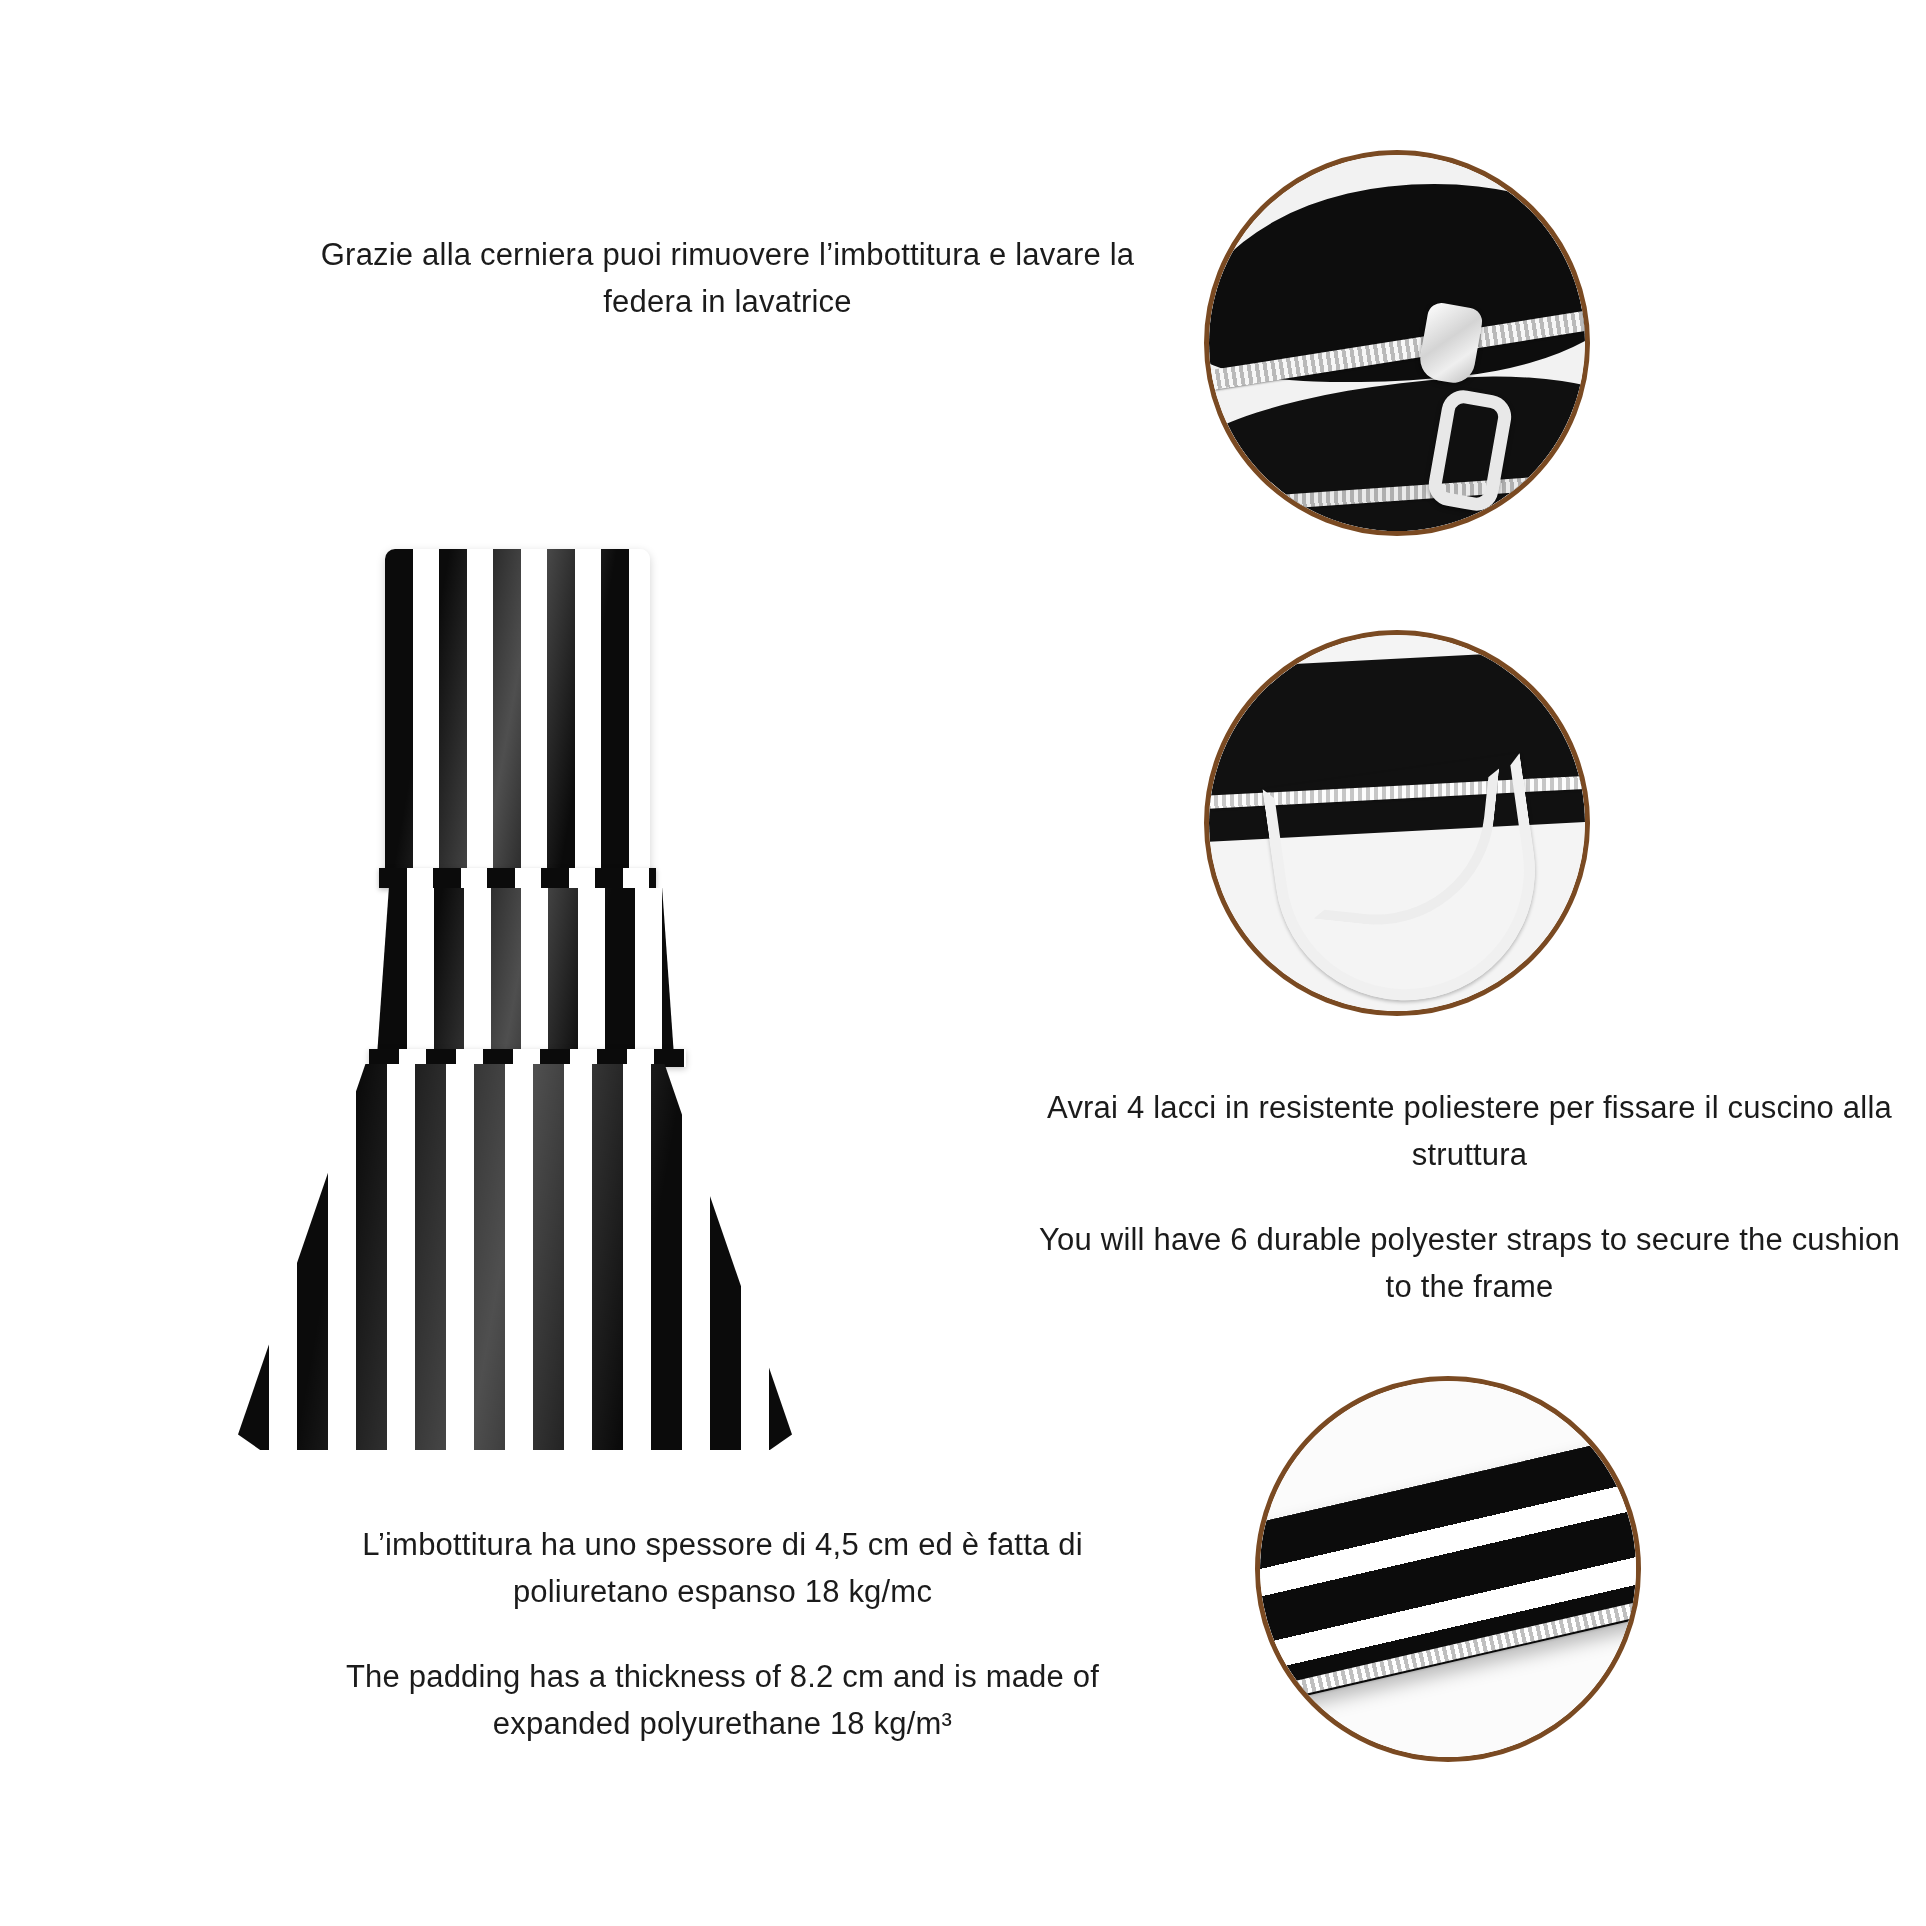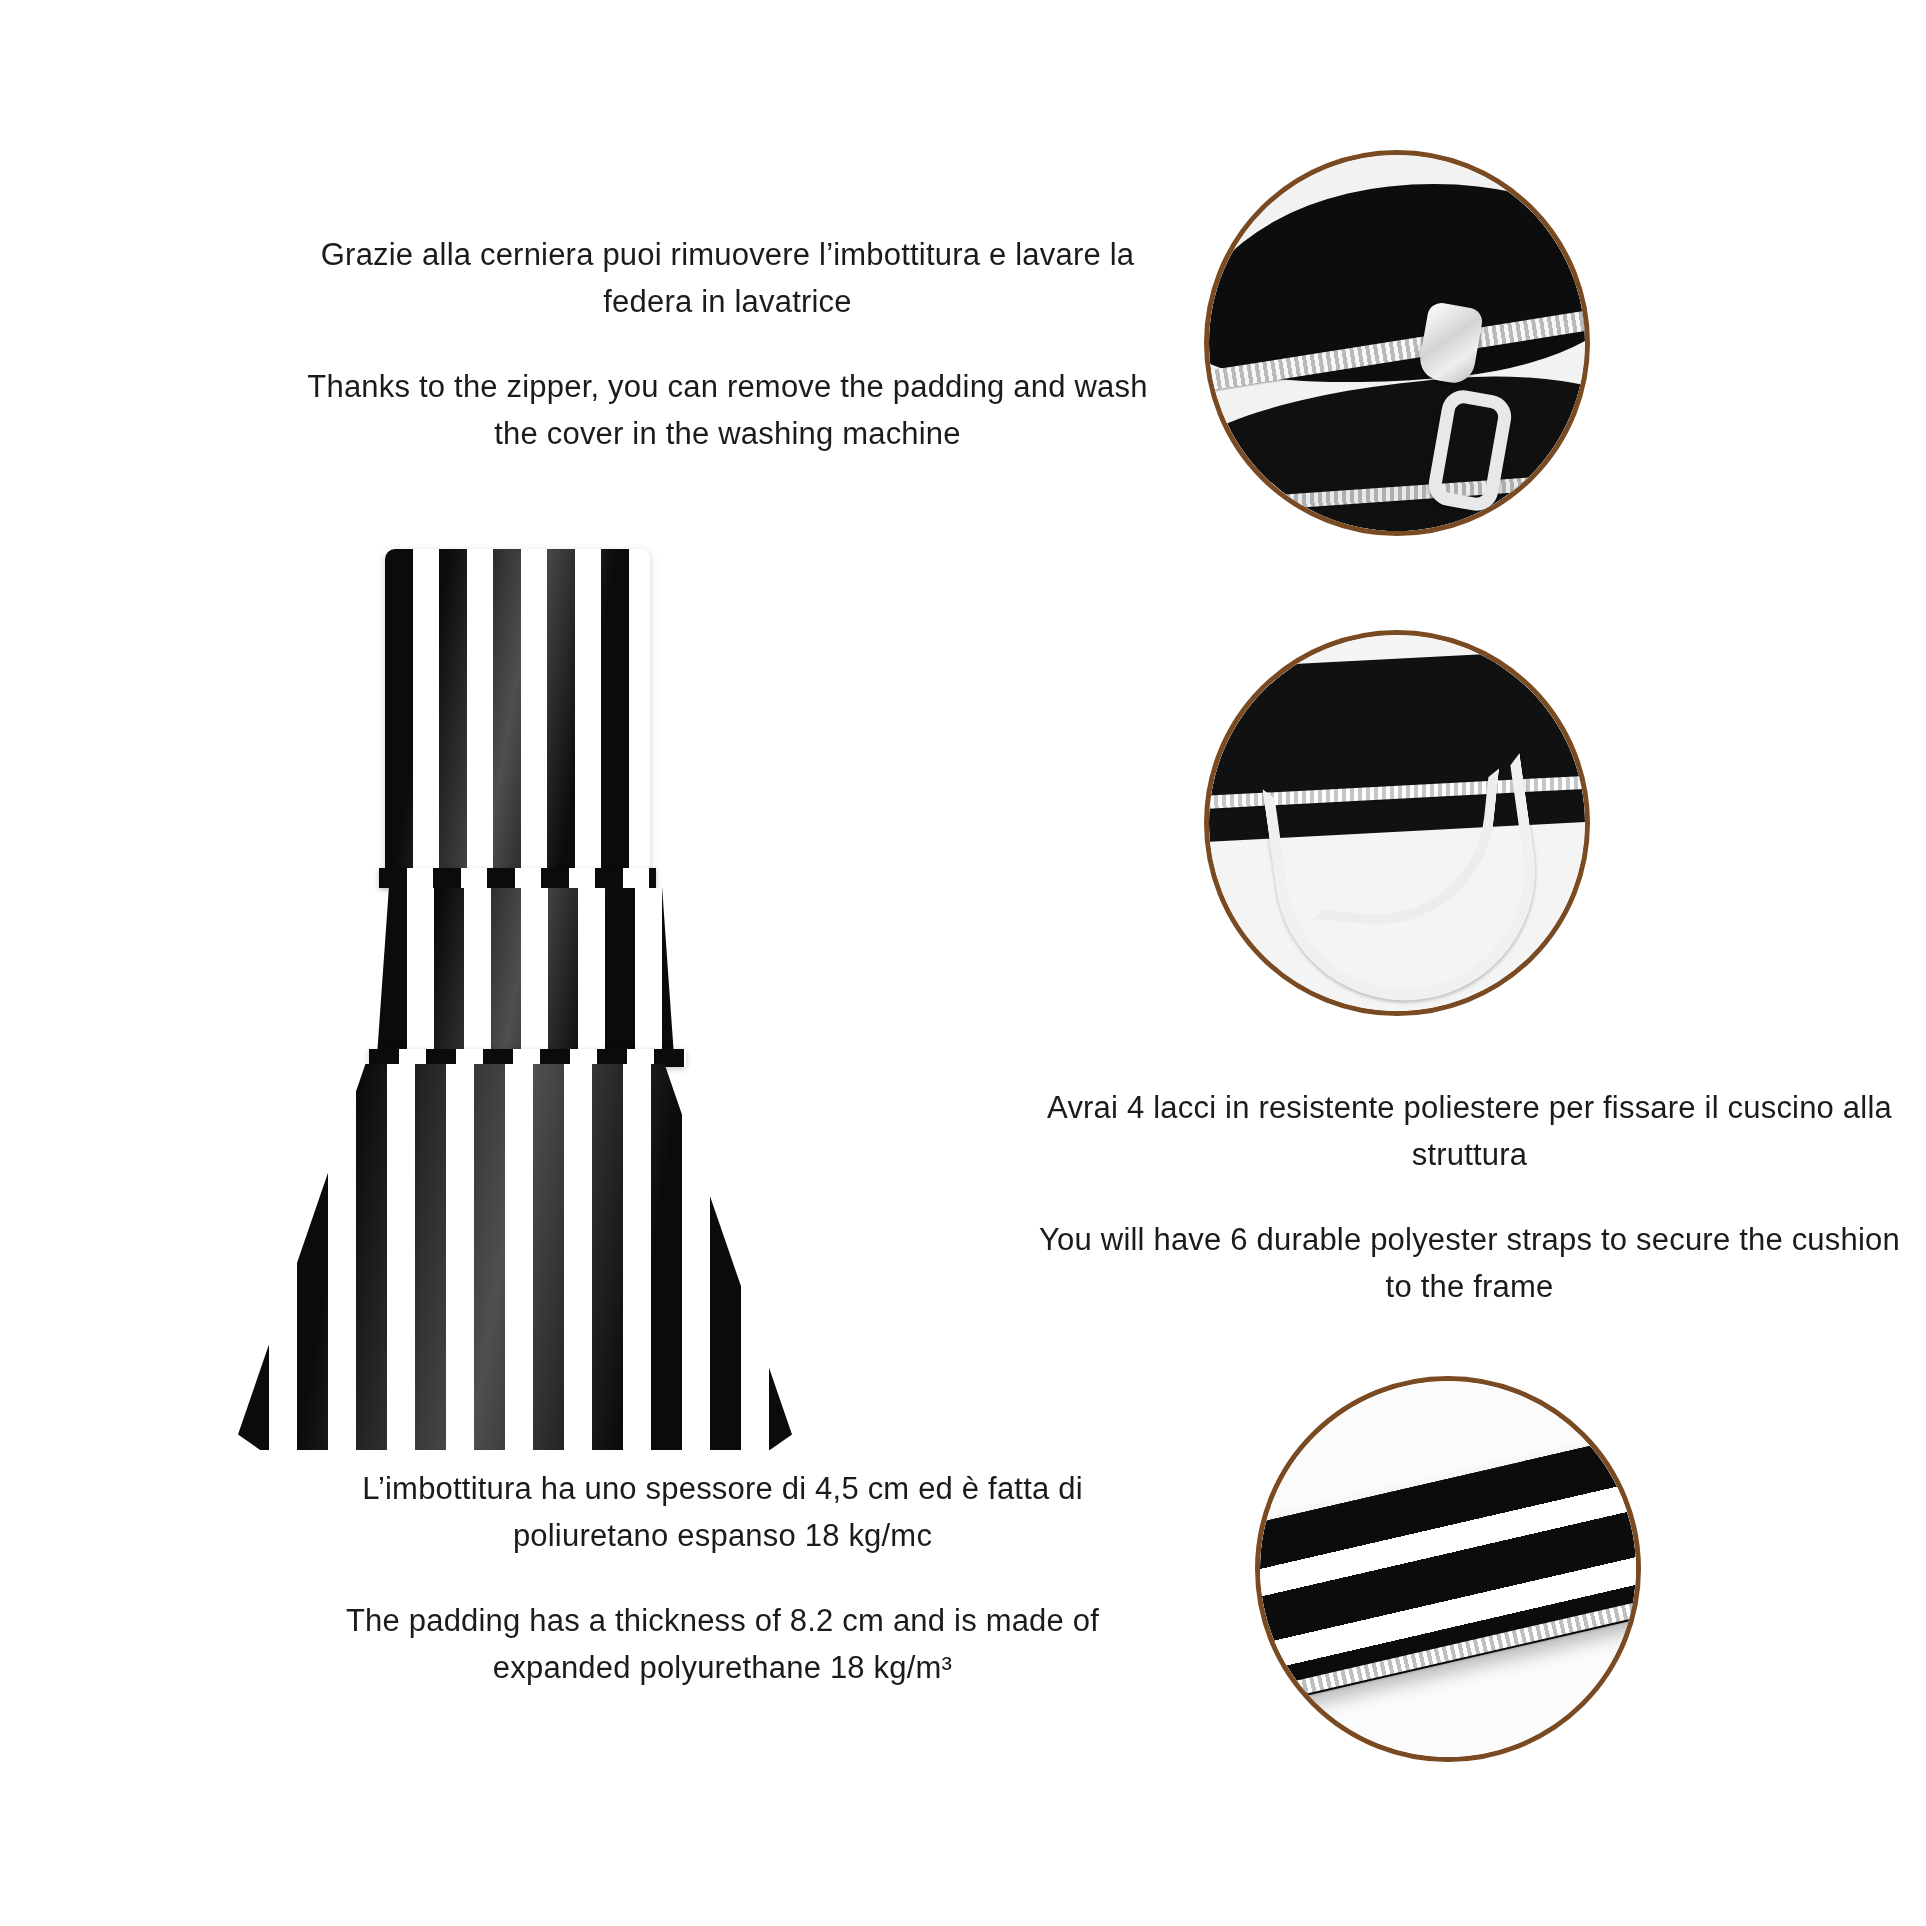--- a/index.html
+++ b/index.html
@@ -45,21 +45,21 @@
     width: 861px;
   }
   #caption-straps {
     left: 990px;
     top: 1084px;
     width: 871px;
     margin-left: 44px;
   }
   #caption-padding {
     left: 297px;
-    top: 1465px;
+    top: 1521px;
     width: 851px;
   }
 
   
   .circle-photo {
     position: absolute;
     border-radius: 50%;
     border: 5px solid #7a4a22;
     overflow: hidden;
     background: #ffffff;
@@ -291,21 +291,20 @@
     pointer-events: none;
   }
 </style>
 </head>
 <body>
 
 <div class="stage">
 
   <div class="caption" id="caption-zipper">
     <p>Grazie alla cerniera puoi rimuovere l’imbottitura e lavare la federa in lavatrice</p>
-    <p>Thanks to the zipper, you can remove the padding and wash the cover in the washing machine</p>
   </div>
 
   <div class="caption" id="caption-straps">
     <p>Avrai 4 lacci in resistente poliestere per fissare il cuscino alla struttura</p>
     <p>You will have 6 durable polyester straps to secure the cushion to the frame</p>
   </div>
 
   <div class="caption" id="caption-padding">
     <p>L’imbottitura ha uno spessore di 4,5 cm ed è fatta di poliuretano espanso 18 kg/mc</p>
     <p>The padding has a thickness of 8.2 cm and is made of expanded polyurethane 18 kg/m³</p>

